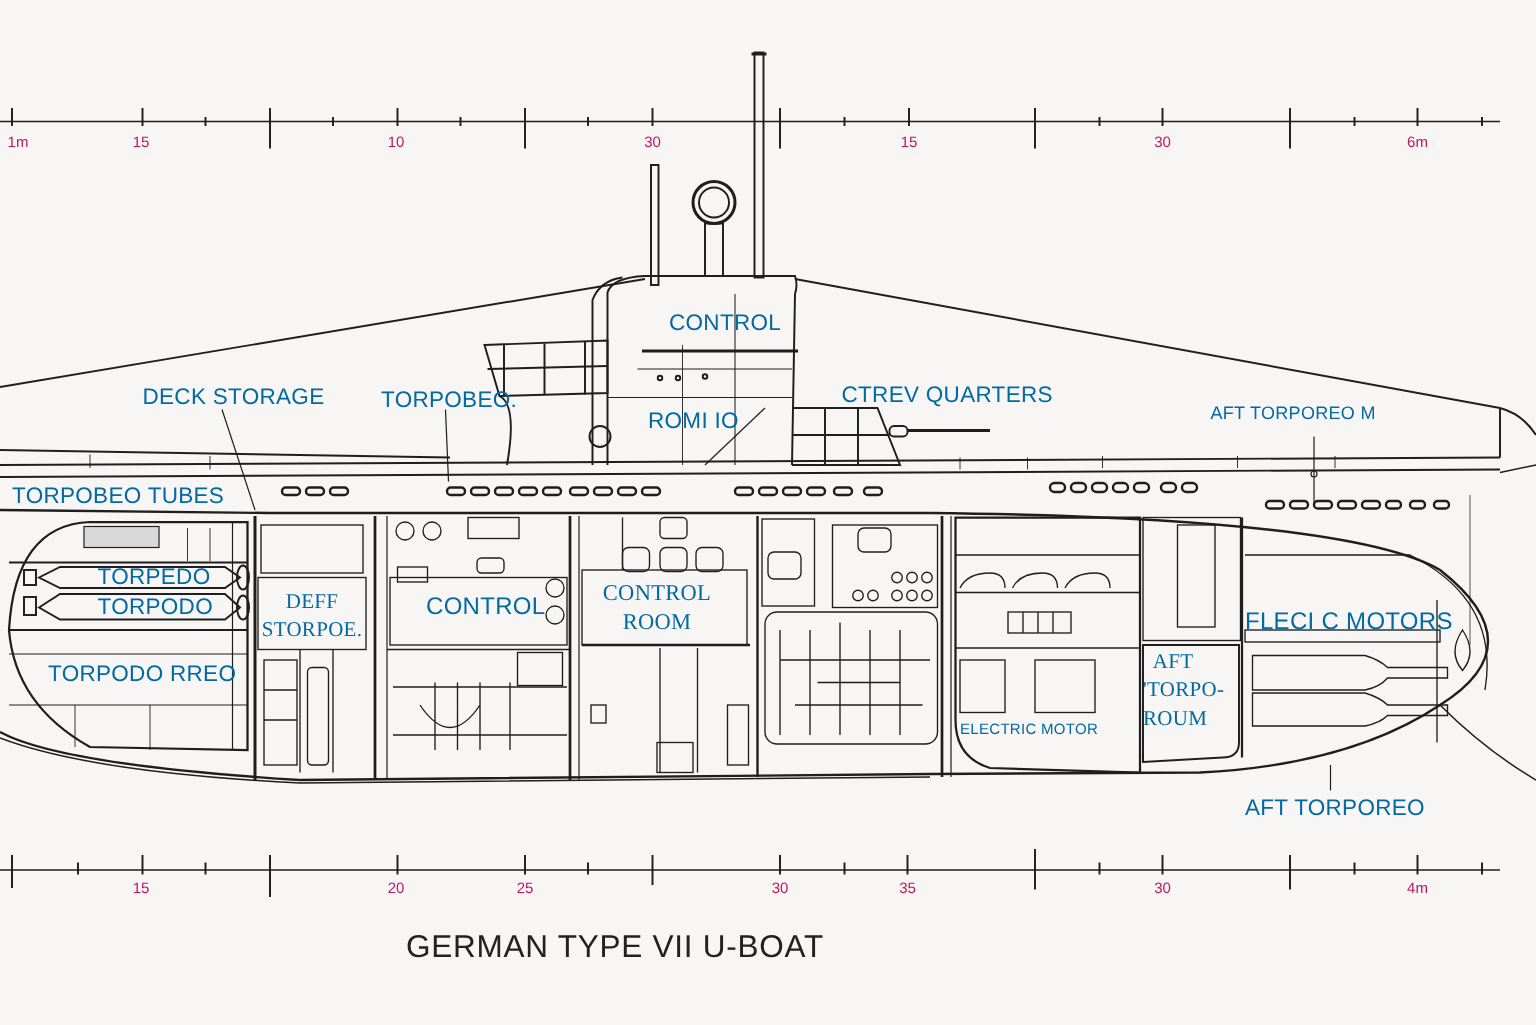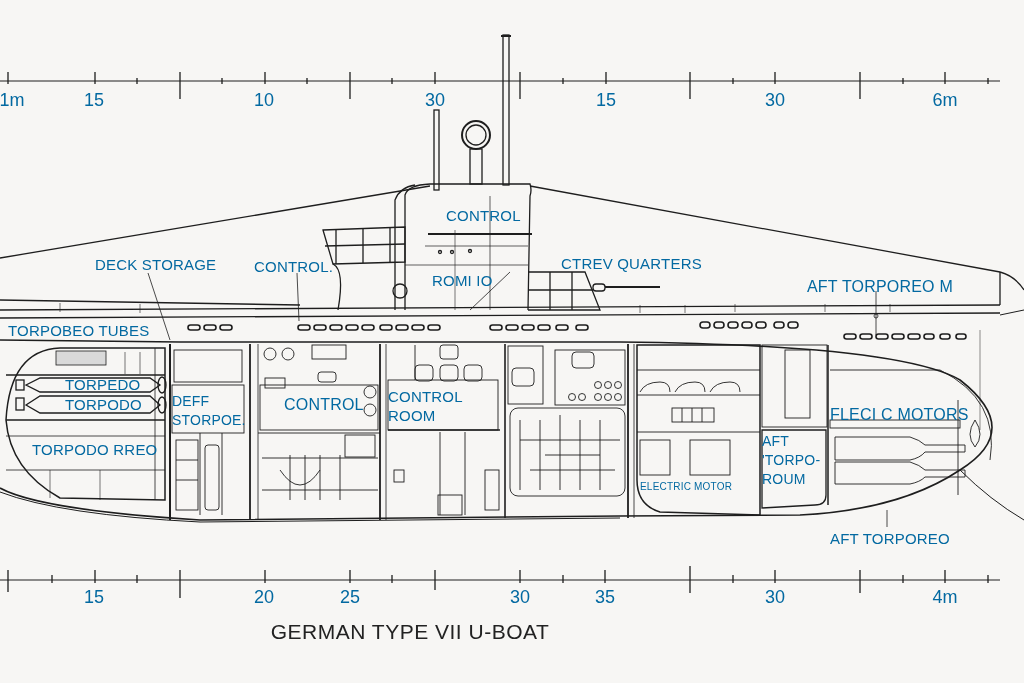--- a/index.html
+++ b/index.html
@@ -1,20 +1,20 @@
 <!DOCTYPE html>
 <html><head>
 <meta charset="utf-8">
 <style>
   html,body{margin:0;padding:0;background:#f7f6f4;}
   body{width:1024px;height:683px;position:relative;overflow:hidden;font-family:"Liberation Sans",sans-serif;color:#1e1e1e;}
   svg{position:absolute;left:0;top:0;}
   .lbl{position:absolute;font-size:15px;letter-spacing:0.2px;white-space:nowrap;color:#0369a1;}
-  .lbl.c{text-align:left;line-height:19px;}
-  .tick{position:absolute;font-size:18px;color:#0369a1;transform:translateX(-50%);}
+  .lbl.c{text-align:center;line-height:19px;font-family:Liberation Serif, serif;}
+  .tick{position:absolute;font-size:10px;color:#be185d;transform:translateX(-50%);}
   .title{position:absolute;left:0;width:820px;top:620px;text-align:center;font-size:21px;letter-spacing:0.5px;color:#222;}
 </style>
 </head>
 <body>
 
 <svg width="1024" height="683" viewBox="0 0 1024 683" fill="none" stroke="#1e1e1e" stroke-width="1.3">
 
   <g>
     <line x1="0" y1="81" x2="1000" y2="81" stroke-width="1"></line>
     <line x1="8" y1="72" x2="8" y2="84"></line>
@@ -299,25 +299,25 @@
   <span class="tick" style="left:94px;top:587px">15</span>
   <span class="tick" style="left:264px;top:587px">20</span>
   <span class="tick" style="left:350px;top:587px">25</span>
   <span class="tick" style="left:520px;top:587px">30</span>
   <span class="tick" style="left:605px;top:587px">35</span>
   <span class="tick" style="left:775px;top:587px">30</span>
   <span class="tick" style="left:945px;top:587px">4m</span>
 </div>
 
 <span class="lbl" style="left:95px;top:256px">DECK STORAGE</span>
-<span class="lbl" style="left:254px;top:258px">CONTROL.</span>
+<span class="lbl" style="left:254px;top:258px">TORPOBEO.</span>
 <span class="lbl" style="left:446px;top:207px">CONTROL</span>
 <span class="lbl" style="left:432px;top:272px">ROMI IO</span>
 <span class="lbl" style="left:561px;top:255px">CTREV QUARTERS</span>
-<span class="lbl" style="left:807px;top:278px;font-size:16px">AFT TORPOREO  M</span>
+<span class="lbl" style="left:807px;top:268px;font-size:12px">AFT TORPOREO  M</span>
 <span class="lbl" style="left:8px;top:322px">TORPOBEO TUBES</span>
 <span class="lbl" style="left:65px;top:376px">TORPEDO</span>
 <span class="lbl" style="left:65px;top:396px">TORPODO</span>
 <span class="lbl" style="left:32px;top:441px">TORPODO RREO</span>
 <div class="lbl c" style="left:172px;top:392px;width:72px;font-size:14px">
   <div>DEFF</div>
   <div>STORPOE.</div>
 </div>
 <span class="lbl" style="left:284px;top:396px;font-size:16px">CONTROL</span>
 <div class="lbl c" style="left:388px;top:387px;width:100px">

